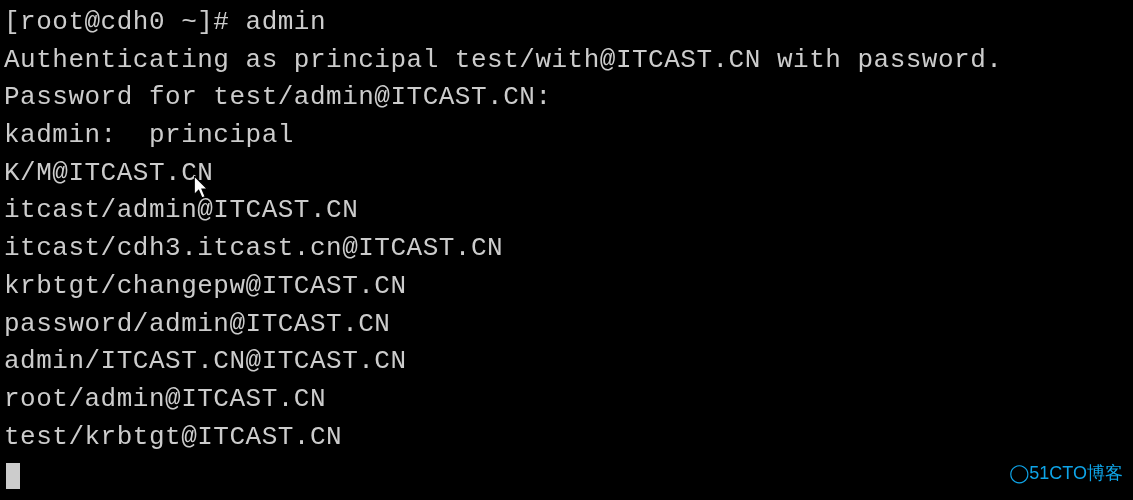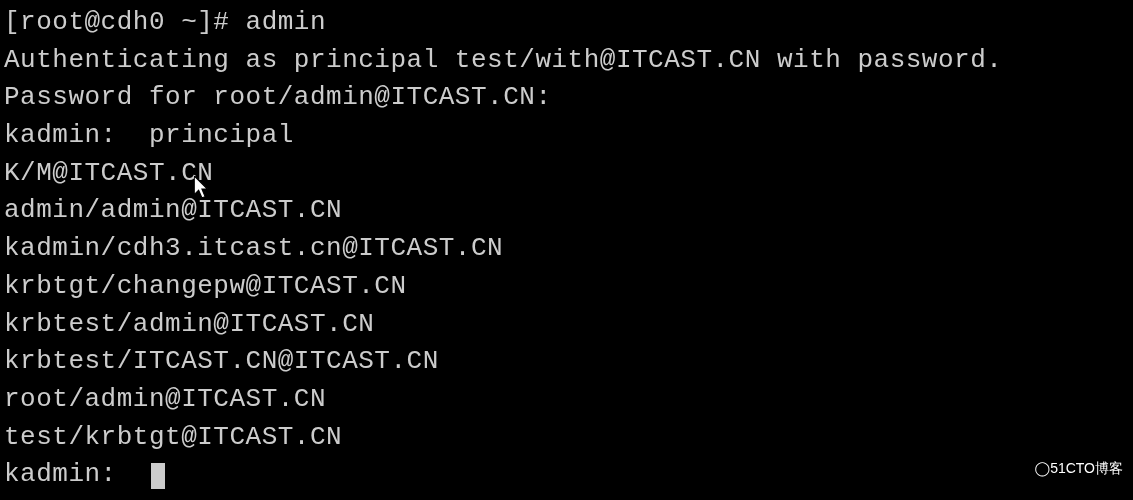--- a/index.html
+++ b/index.html
@@ -26,54 +26,54 @@
     .cursor {
       display: inline-block;
       width: 14px;
       height: 26px;
       background: #cccccc;
       vertical-align: text-bottom;
       margin-left: 2px;
     }
     .watermark {
       position: absolute;
-      bottom: 22px;
+      bottom: 14px;
       right: 10px;
-      font-size: 14px;
-      color: #ffffff;
+      font-size: 18px;
+      color: #0ea5e9;
       font-family: "Microsoft YaHei", sans-serif;
       letter-spacing: 0;
     }
     .mouse-cursor {
       position: absolute;
       left: 194px;
       top: 175px;
       pointer-events: none;
     }
     .mouse-cursor svg {
       width: 18px;
       height: 24px;
     }
   </style>
 </head>
 <body>
 
 <div class="terminal-line">[root@cdh0 ~]# admin</div>
 <div class="terminal-line">Authenticating as principal test/with@ITCAST.CN with password.</div>
-<div class="terminal-line">Password for root/admin@ITCAST.CN:</div>
+<div class="terminal-line">Password for test/admin@ITCAST.CN:</div>
 <div class="terminal-line">kadmin:  principal</div>
 <div class="terminal-line">K/M@ITCAST.CN</div>
-<div class="terminal-line">admin/admin@ITCAST.CN</div>
-<div class="terminal-line">kadmin/cdh3.itcast.cn@ITCAST.CN</div>
+<div class="terminal-line">itcast/admin@ITCAST.CN</div>
+<div class="terminal-line">itcast/cdh3.itcast.cn@ITCAST.CN</div>
 <div class="terminal-line">krbtgt/changepw@ITCAST.CN</div>
-<div class="terminal-line">krbtest/admin@ITCAST.CN</div>
-<div class="terminal-line">krbtest/ITCAST.CN@ITCAST.CN</div>
+<div class="terminal-line">password/admin@ITCAST.CN</div>
+<div class="terminal-line">admin/ITCAST.CN@ITCAST.CN</div>
 <div class="terminal-line">root/admin@ITCAST.CN</div>
 <div class="terminal-line">test/krbtgt@ITCAST.CN</div>
-<div class="terminal-line"><span>kadmin:  </span><span class="cursor"></span></div>
+<div class="terminal-line"><span class="cursor"></span></div>
 
 <div class="mouse-cursor">
   <svg viewBox="0 0 16 22">
     <path d="M0,0 L0,17 L4,13 L7,20 L10,19 L7,12 L12,12 Z" fill="#ffffff" stroke="#000000" stroke-width="1"></path>
   </svg>
 </div>
 
 <div class="watermark">
   <span>◯</span><span>51CTO博客</span>
 </div>

